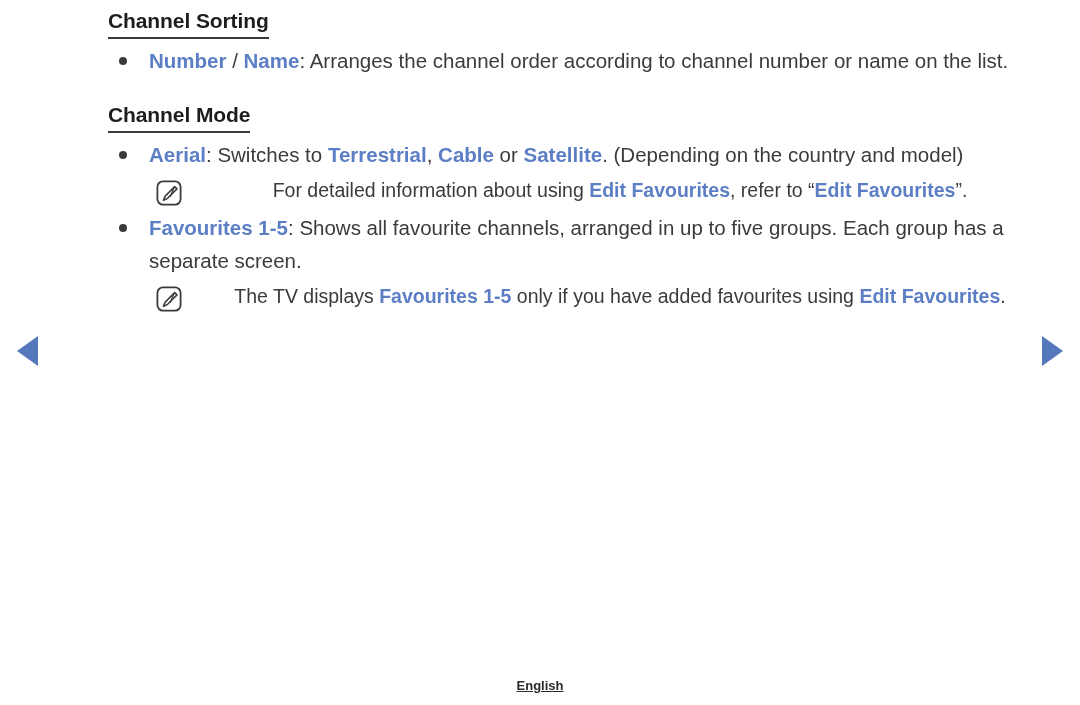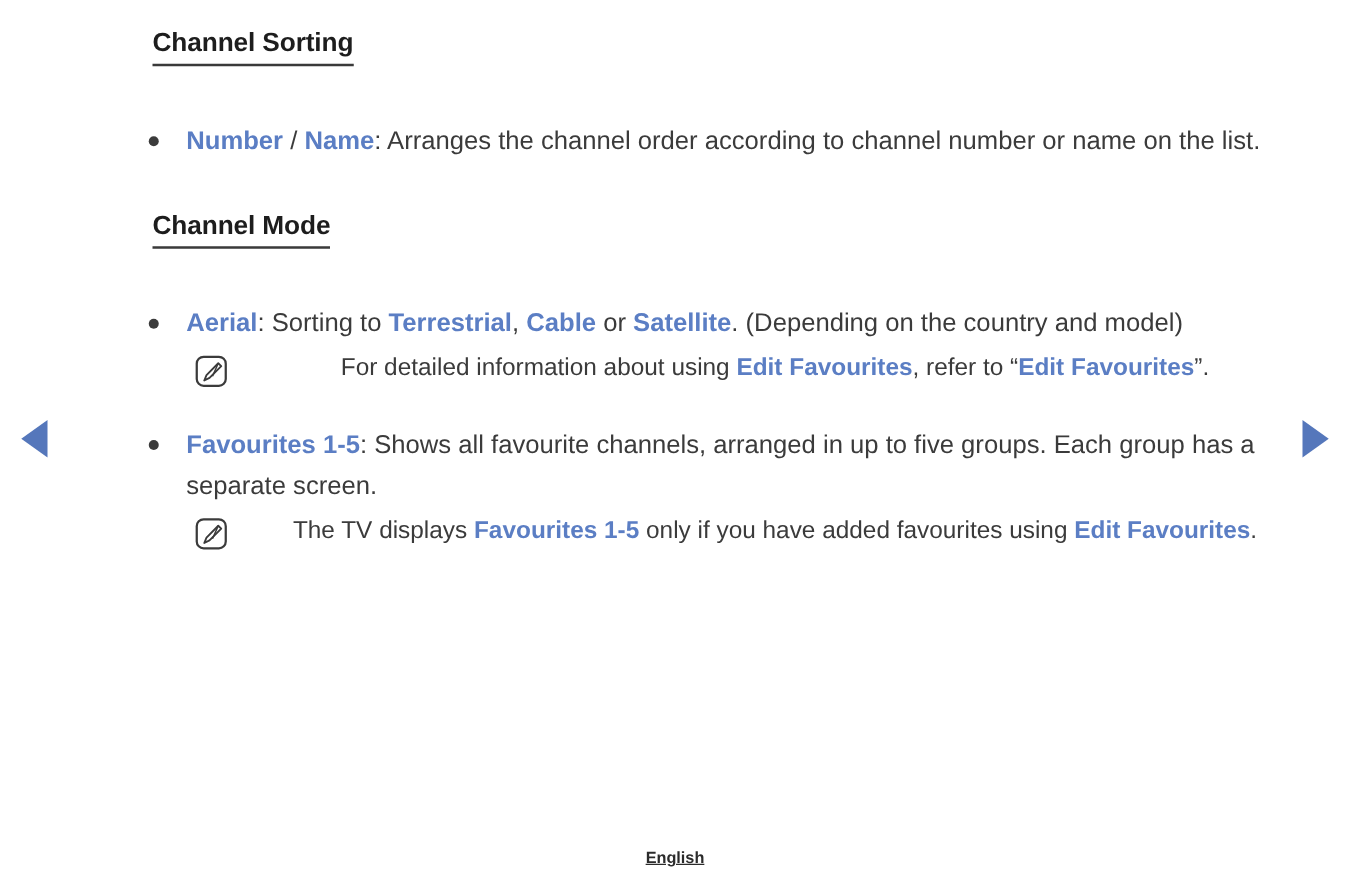--- a/index.html
+++ b/index.html
@@ -47,41 +47,41 @@
     position: absolute;
     left: 108px;
     top: 0;
     width: 930px;
   }
 
   h2.section-title {
     font-size: 21px;
     font-weight: bold;
     color: #1d1d1d;
-    margin: 14px;
+    margin: 0;
     padding: 0 0 4px 0;
     letter-spacing: -0.1px;
     display: inline-block;
     border-bottom: 2px solid #3a3a3a;
   }
   .title-row { padding-top: 9px; }
   .title-row.second { padding-top: 26px; }
 
   ul.bullets {
     list-style: none;
     margin: 0;
     padding: 0;
   }
   li.bullet {
     position: relative;
     padding-left: 41px;
     font-size: 20.5px;
     line-height: 33px;
     color: #3b3b3b;
-    margin-top: 29px;
+    margin-top: 5px;
   }
   li.bullet::before {
     content: "";
     position: absolute;
     left: 11px;
     top: 13px;
     width: 8px;
     height: 8px;
     border-radius: 50%;
     background: #3b3b3b;
@@ -135,21 +135,21 @@
   <div class="nav-arrow right"></div>
 
   <div class="content">
     <div id="sections-host">
         <div class="title-row"><h2 class="section-title">Channel Sorting</h2></div>
         <ul class="bullets">
           <li class="bullet"><span class="kw">Number</span><span class=""> / </span><span class="kw">Name</span><span class="">: Arranges the channel order according to channel number or name on the list.</span></li>
         </ul>
         <div class="title-row second"><h2 class="section-title">Channel Mode</h2></div>
         <ul class="bullets">
-          <li class="bullet"><span class="kw">Aerial</span><span class="">: Sorting to </span><span class="kw">Terrestrial</span><span class="">, </span><span class="kw">Cable</span><span class=""> or </span><span class="kw">Satellite</span><span class="">. (Depending on the country and model)</span></li>
+          <li class="bullet"><span class="kw">Aerial</span><span class="">: Switches to </span><span class="kw">Terrestrial</span><span class="">, </span><span class="kw">Cable</span><span class=""> or </span><span class="kw">Satellite</span><span class="">. (Depending on the country and model)</span></li>
           <div class="note"><span class="note-icon"><svg viewBox="0 0 26 26" width="26" height="26" xmlns="http://www.w3.org/2000/svg">
                 <rect x="1.4" y="1.4" width="23.2" height="23.2" rx="5.5" ry="5.5" fill="none" stroke="#3b3b3b" stroke-width="1.8"></rect>
                 <path d="M18.6 6.6 L9.2 16.1 L7.4 20.4 L11.6 18.3 L21.0 8.9 Z" fill="none" stroke="#3b3b3b" stroke-width="1.5" stroke-linejoin="round"></path>
                 <path d="M18.6 6.6 L14.0 17.0" fill="none" stroke="#3b3b3b" stroke-width="1.2"></path>
                 <path d="M7.4 20.4 L9.6 19.3 L8.6 18.2 Z" fill="#3b3b3b"></path>
               </svg></span><span class="">For detailed information about using </span><span class="kw">Edit Favourites</span><span class="">, refer to “</span><span class="kw">Edit Favourites</span><span class="">”.</span></div>
           <li class="bullet"><span class="kw">Favourites 1-5</span><span class="">: Shows all favourite channels, arranged in up to five groups. Each group has a separate screen.</span></li>
           <div class="note"><span class="note-icon"><svg viewBox="0 0 26 26" width="26" height="26" xmlns="http://www.w3.org/2000/svg">
                 <rect x="1.4" y="1.4" width="23.2" height="23.2" rx="5.5" ry="5.5" fill="none" stroke="#3b3b3b" stroke-width="1.8"></rect>
                 <path d="M18.6 6.6 L9.2 16.1 L7.4 20.4 L11.6 18.3 L21.0 8.9 Z" fill="none" stroke="#3b3b3b" stroke-width="1.5" stroke-linejoin="round"></path>

